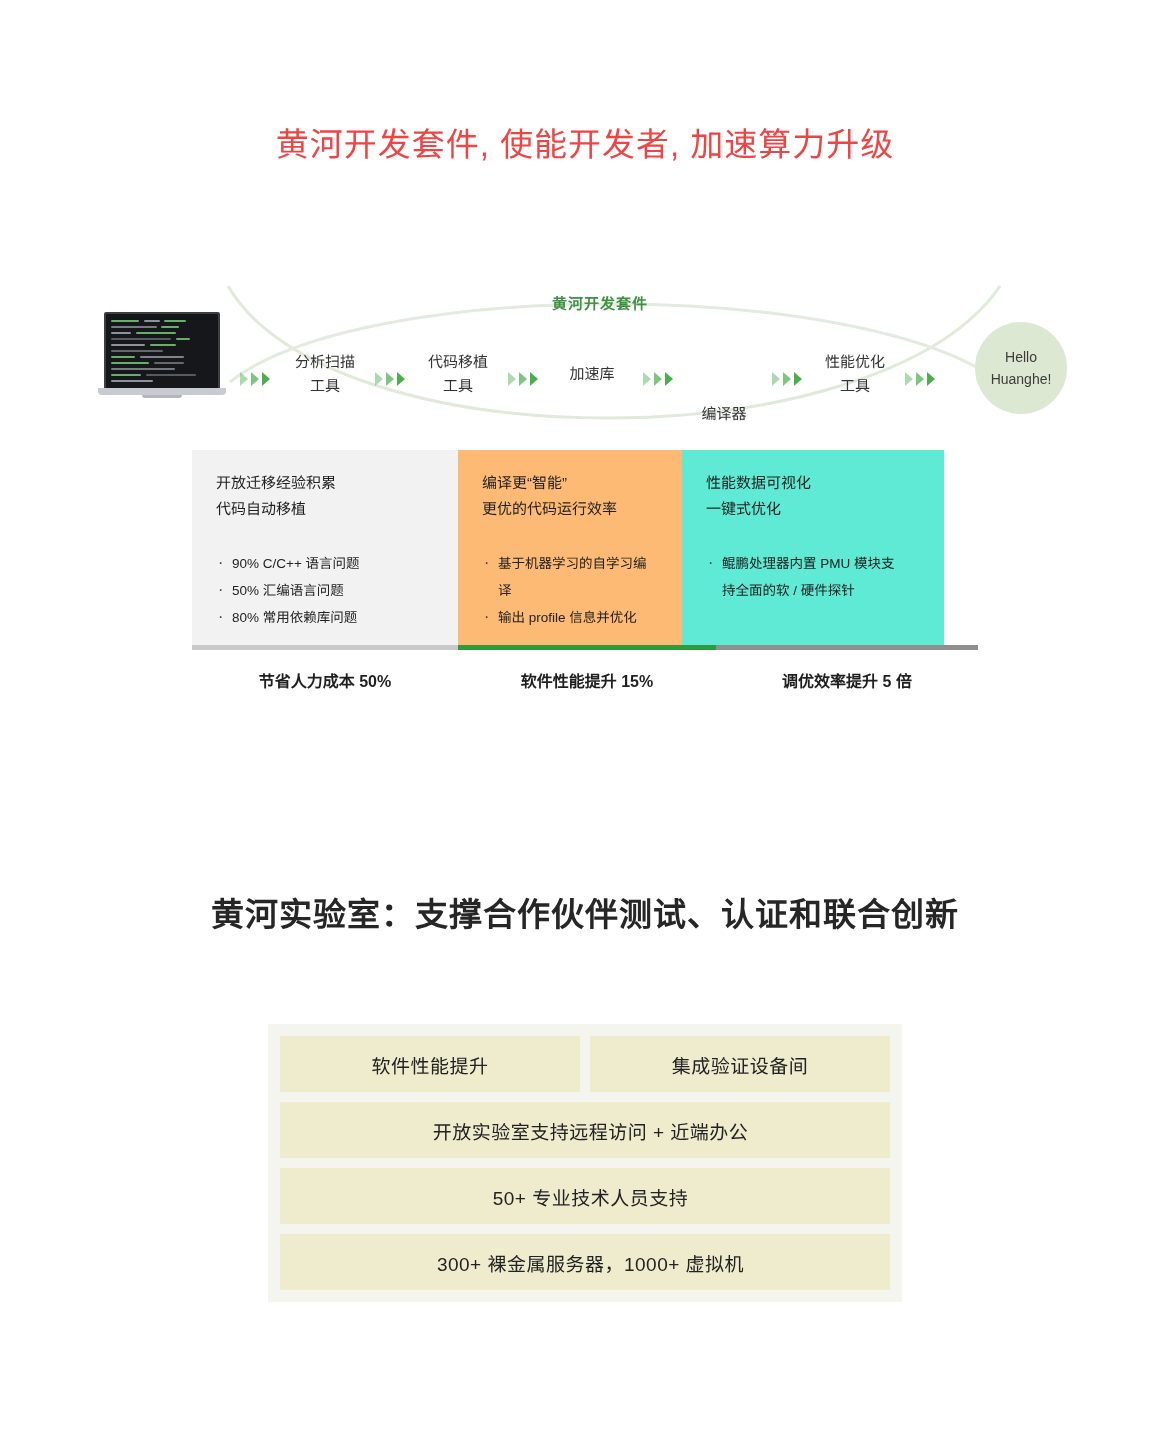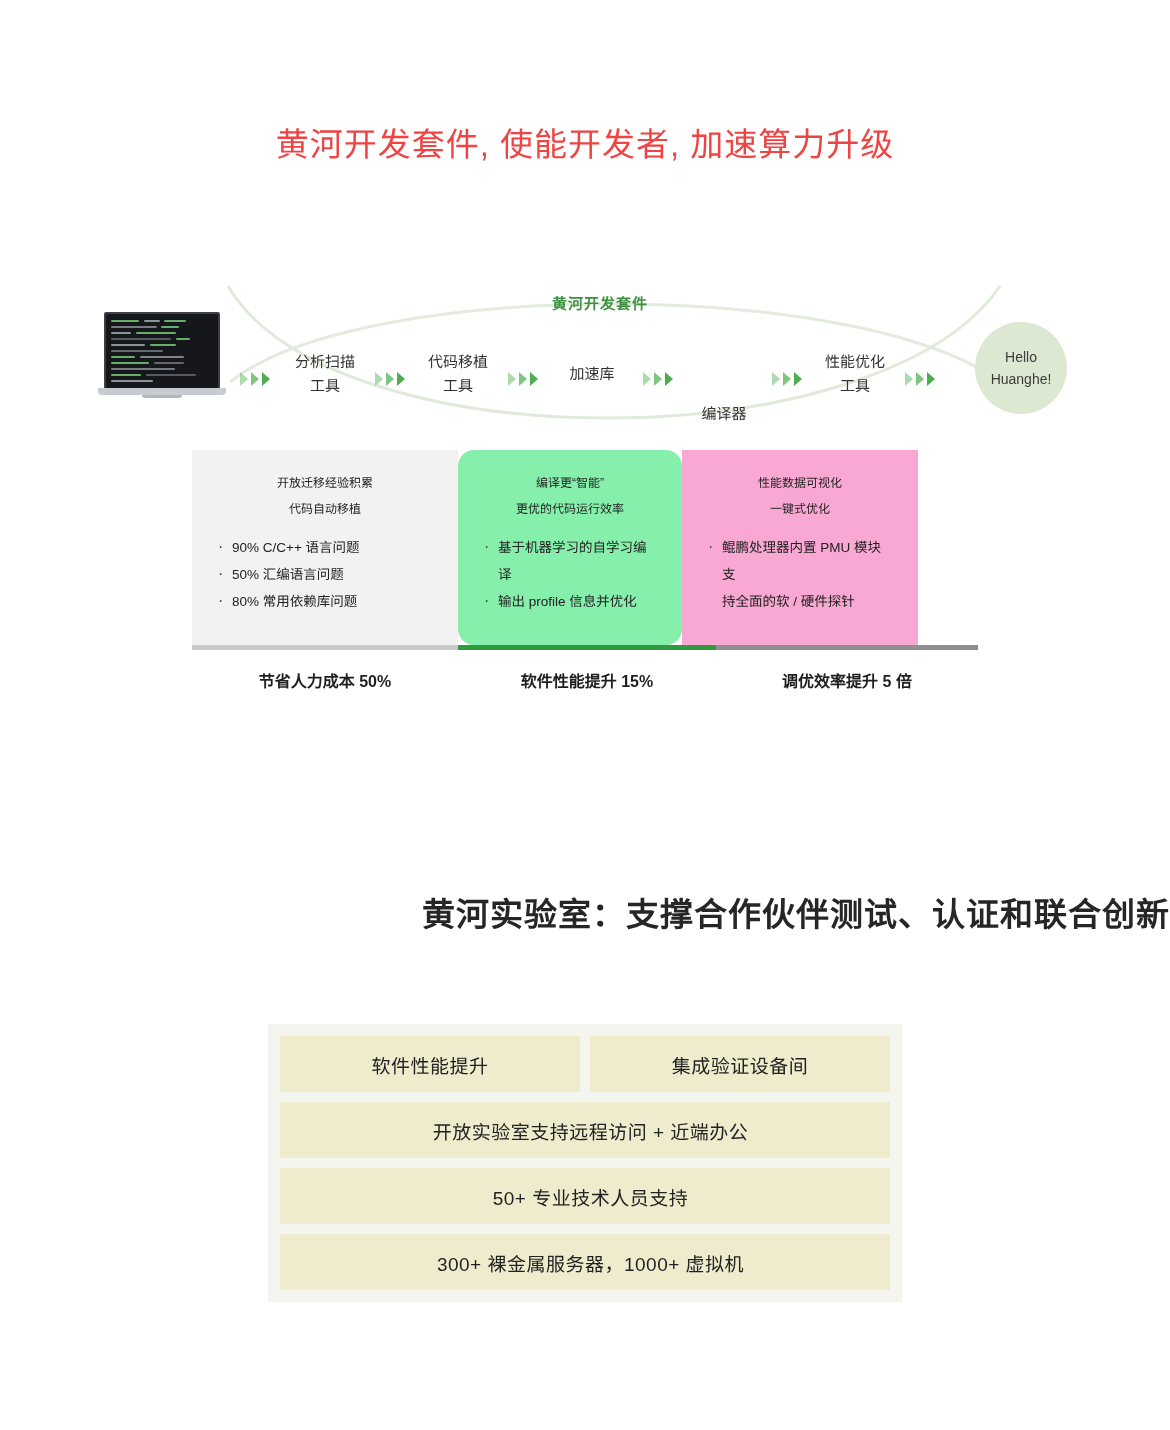--- a/index.html
+++ b/index.html
@@ -152,29 +152,28 @@
     top: 450px;
     width: 786px;
     height: 195px;
     display: flex;
   }
   .panel {
     box-sizing: border-box;
     padding: 20px 24px 0 24px;
   }
   .panel.p1 { width: 266px; background: #f2f2f2; }
-  .panel.p2 { width: 224px; background: #86efac; border-radius: 16px; }
-  .panel.p3 { width: 236px; background: #f9a8d4; }
+  .panel.p2 { width: 224px; background: #fdba74; }
+  .panel.p3 { width: 262px; background: #5eead4; }
 
   .panel-head {
-    text-align: center;
-    font-size: 12px;
+    font-size: 15px;
     line-height: 26px;
     color: #1f1f1f;
-    margin-bottom: 12px;
+    margin-bottom: 28px;
   }
   .panel ul {
     margin: 0;
     padding: 0;
     list-style: none;
   }
   .panel li {
     position: relative;
     padding-left: 16px;
     font-size: 13.5px;
@@ -219,21 +218,21 @@
   .cap1 { width: 266px; }
   .cap2 { width: 258px; }
   .cap3 { width: 262px; }
 
   
   .sec2-title {
     position: absolute;
     top: 888px;
     left: 0;
     width: 1170px;
-    text-align: right;
+    text-align: center;
     font-size: 33px;
     font-weight: bold;
     letter-spacing: 1px;
     color: #262626;
   }
 
   .lab-wrap {
     position: absolute;
     left: 268px;
     top: 1024px;

